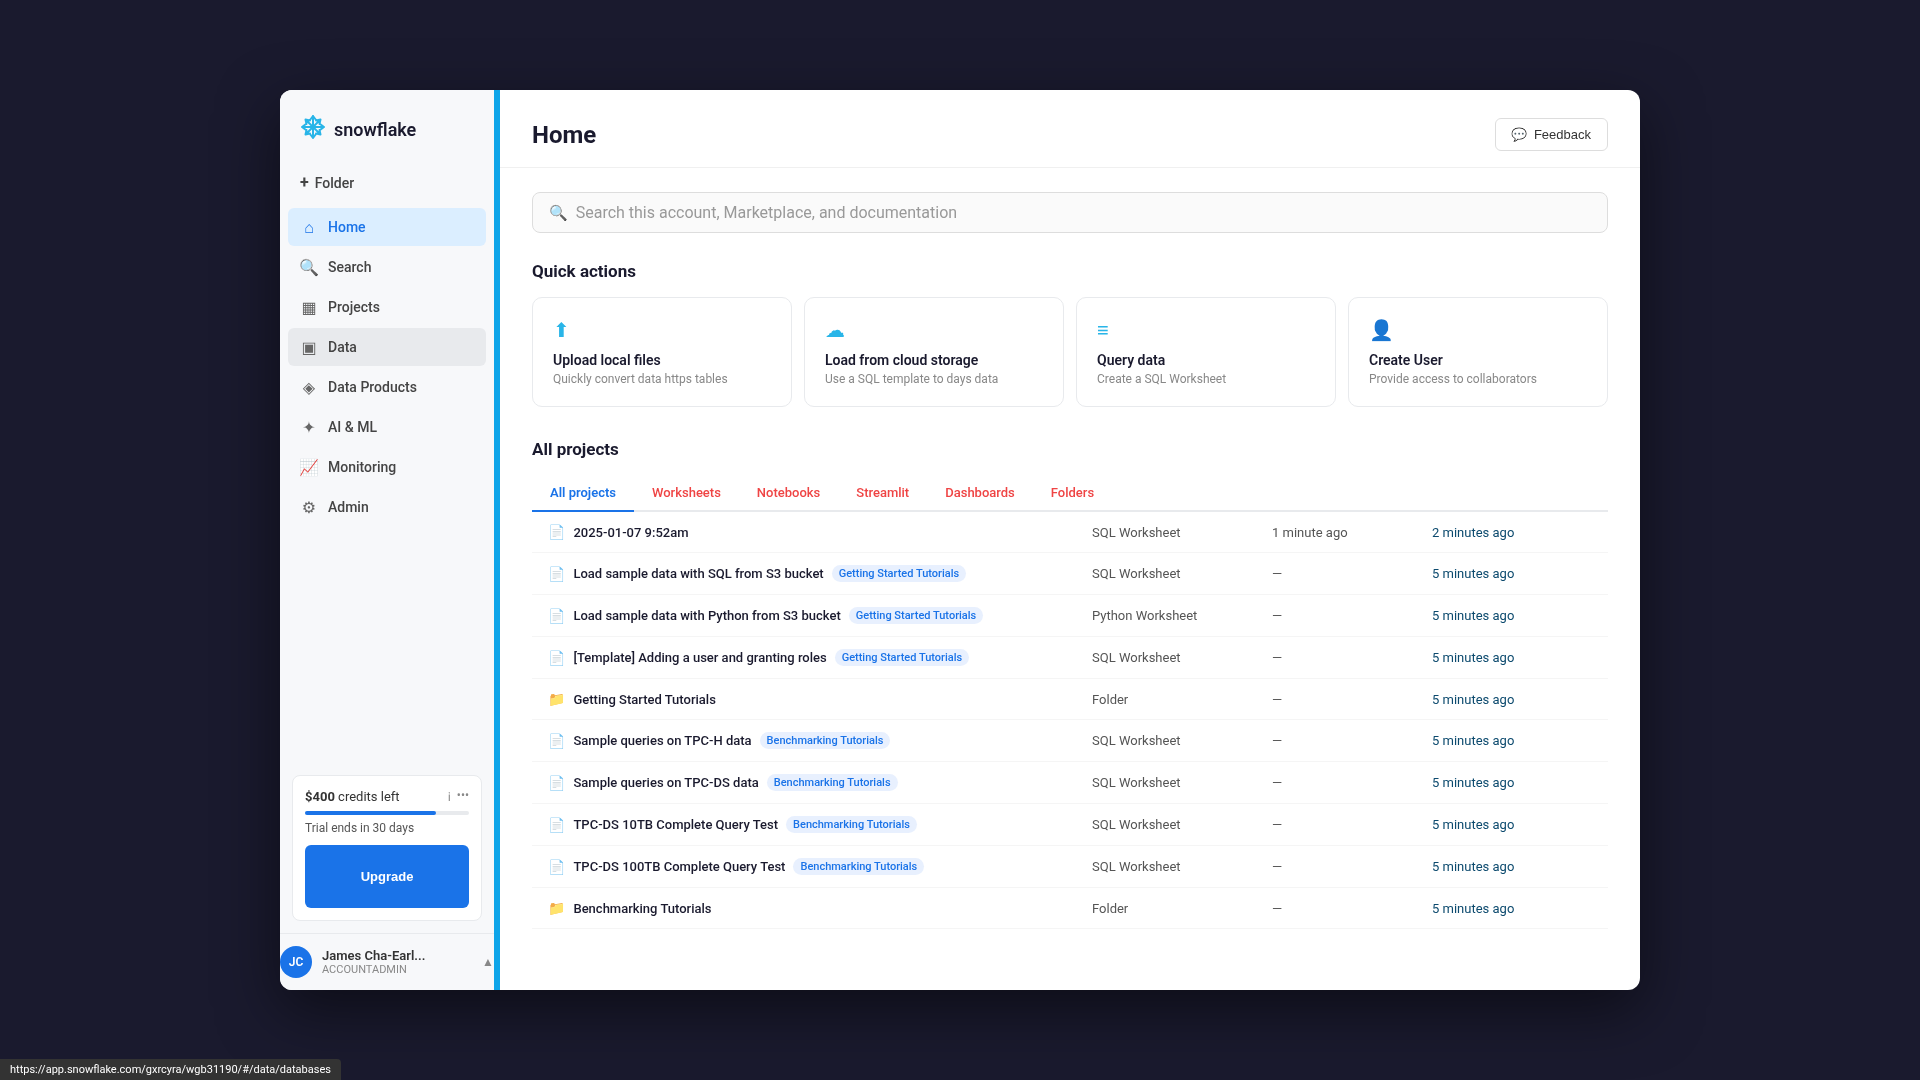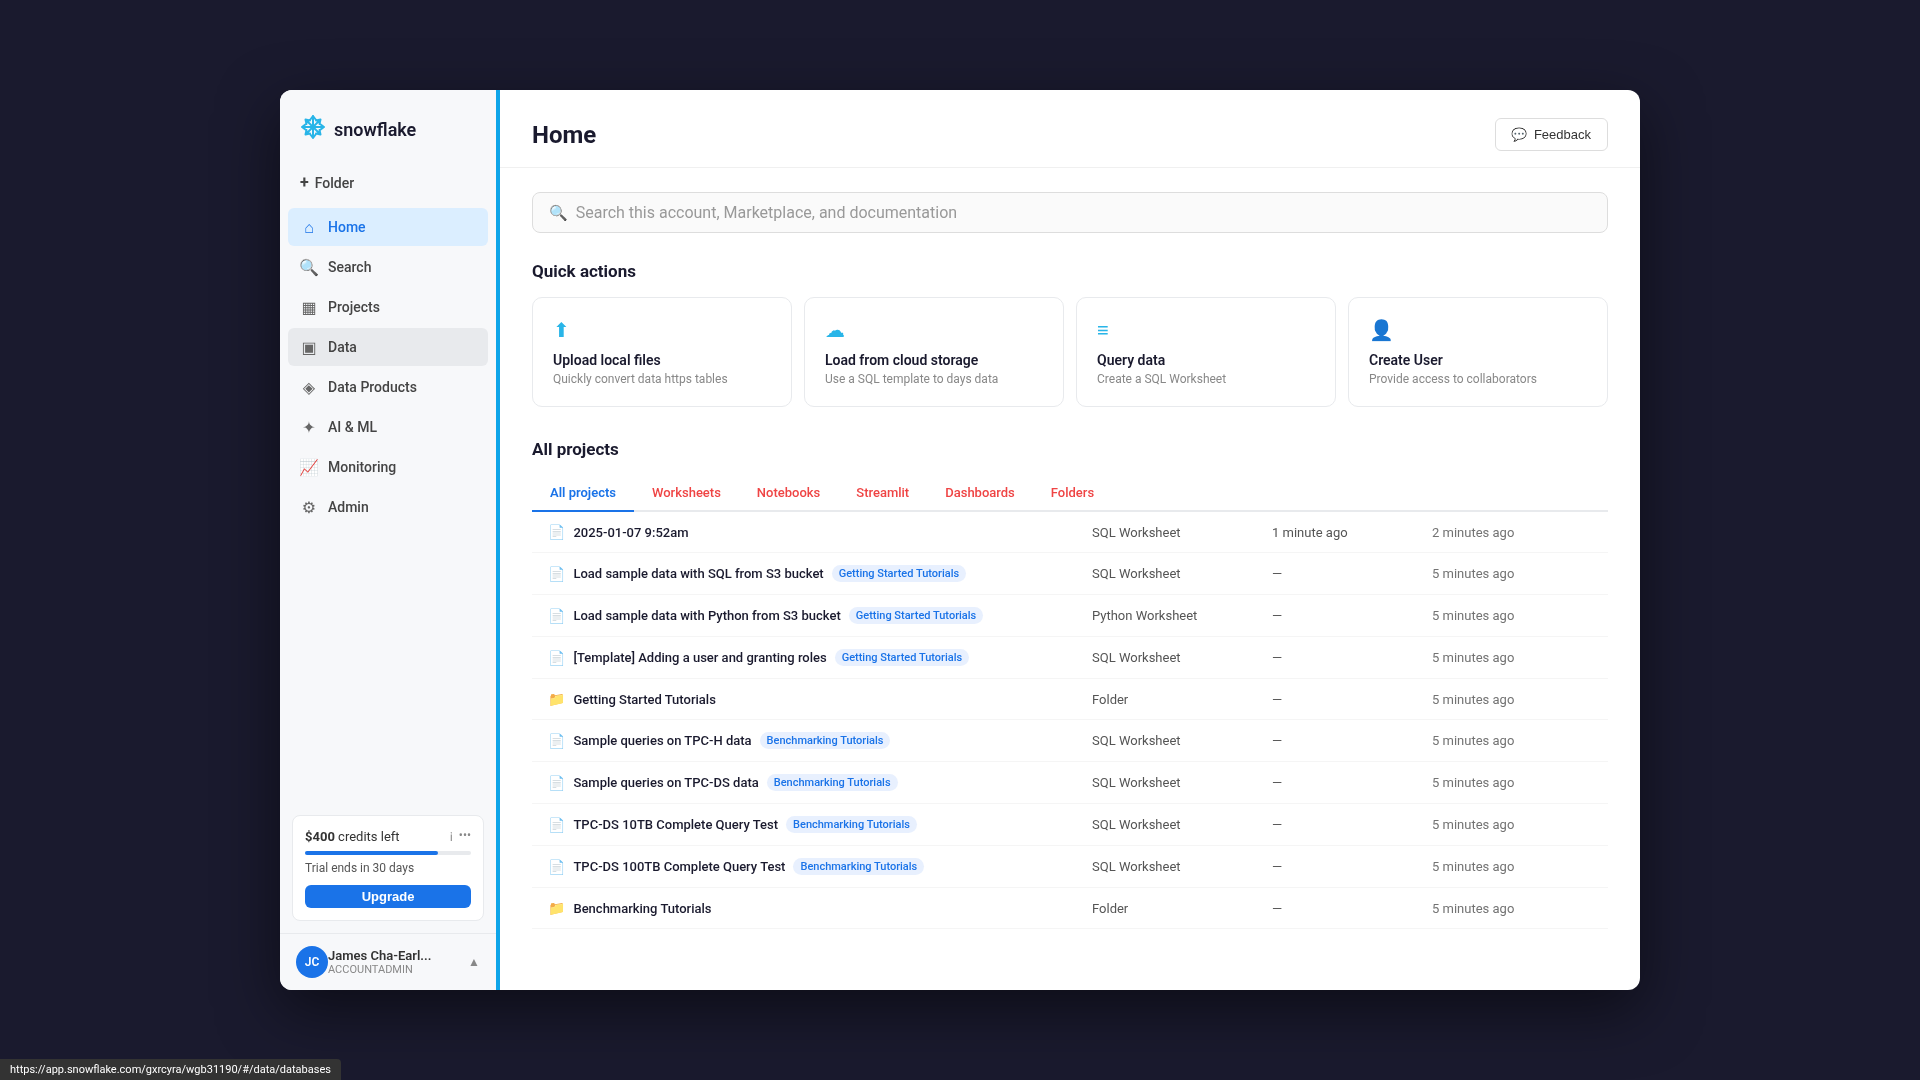--- a/index.html
+++ b/index.html
@@ -19,21 +19,21 @@
       border-radius: 12px;
       display: flex;
       overflow: hidden;
       box-shadow: 0 20px 60px rgba(0,0,0,0.5);
     }
     
     .sidebar {
       width: 220px;
       min-width: 220px;
       background: #f7f8fa;
-      border-right: 4px solid #0ea5e9;
+      border-right: 6px solid #0ea5e9;
       display: flex;
       flex-direction: column;
       padding: 0;
     }
     .sidebar-logo {
       padding: 24px 20px 20px;
       display: flex;
       align-items: center;
       gap: 8px;
     }
@@ -131,36 +131,37 @@
       border-radius: 2px;
       width: 80%;
     }
     .trial-text {
       font-size: 12px;
       color: #555;
       margin-bottom: 10px;
     }
     .upgrade-btn {
       width: 100%;
-      padding: 4px;
+      padding: 24px;
       background: #1a73e8;
       color: #fff;
       border: none;
       border-radius: 6px;
       font-size: 13px;
       font-weight: 600;
       cursor: pointer;
       text-align: center;
     }
     
     .sidebar-user {
-      padding: 12px 16px;
+      padding: 12px 0;
       border-top: 1px solid #e8eaed;
       display: flex;
       align-items: center;
+      gap: 10px;
       cursor: pointer;
     }
     .user-avatar {
       width: 32px;
       height: 32px;
       background: #1a73e8;
       border-radius: 50%;
       display: flex;
       align-items: center;
       justify-content: center;
@@ -332,21 +333,21 @@
     .row-badge {
       font-size: 11px;
       color: #1a73e8;
       background: #e8f0fe;
       padding: 2px 7px;
       border-radius: 10px;
       font-weight: 500;
     }
     .row-type { font-size: 13px; color: #555; }
     .row-viewed { font-size: 13px; color: #555; }
-    .row-updated { font-size: 13px; color: #737373; }
+    .row-updated { font-size: 13px; color: #0c4a6e; }
     
     .main-content::-webkit-scrollbar { width: 6px; }
     .main-content::-webkit-scrollbar-thumb { background: #ddd; border-radius: 3px; }
     
     .url-bar {
       position: fixed;
       bottom: 0;
       left: 0;
       background: #333;
       color: #fff;

